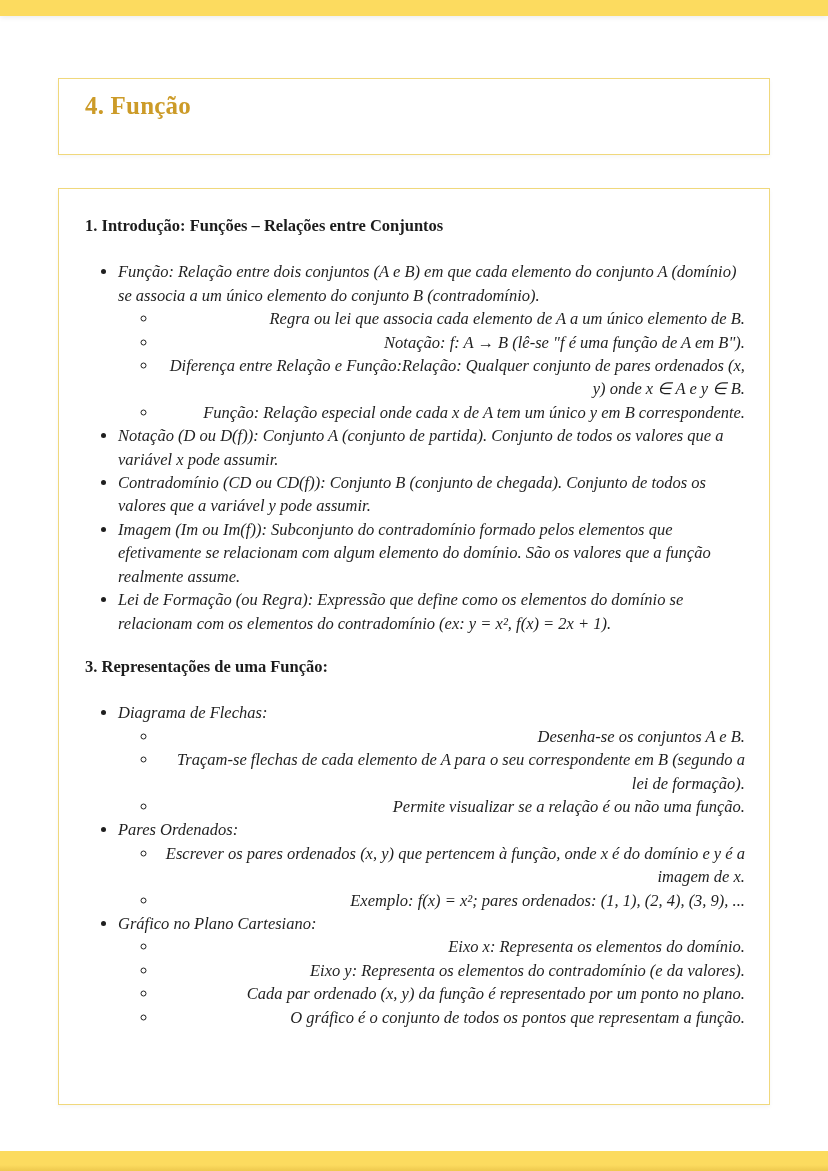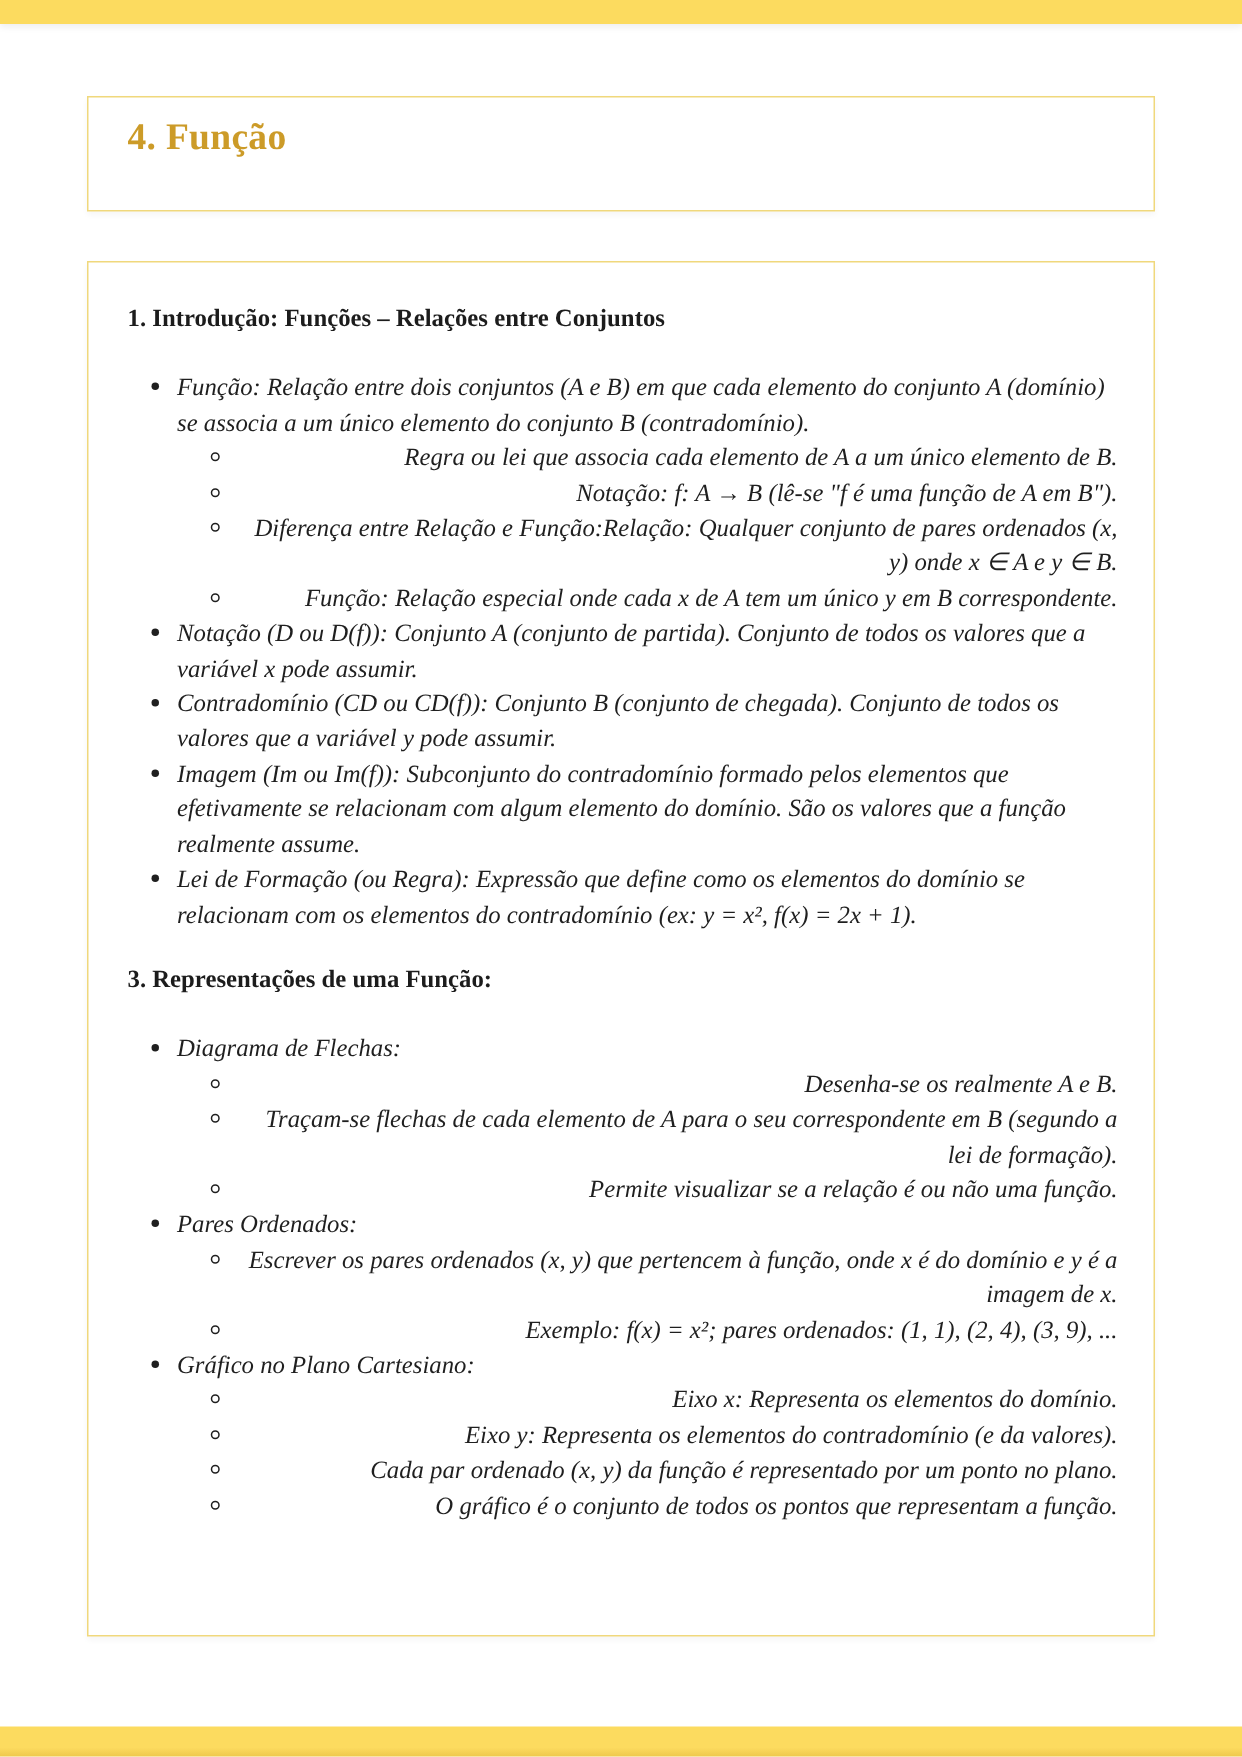--- a/index.html
+++ b/index.html
@@ -16,25 +16,25 @@
     font-family:"Liberation Serif", serif;
   }
   .accent-bar{position:absolute;left:0;right:0;}
   .accent-bar.top{top:0;height:16px;background:var(--accent);box-shadow:0 2px 5px rgba(0,0,0,0.07);}
   .accent-bar.bottom{bottom:0;height:20px;background:linear-gradient(to bottom,var(--accent) 0%,var(--accent) 70%,var(--accent-dark) 100%);}
   .card{
     position:absolute;left:58px;width:712px;box-sizing:border-box;
     background:#ffffff;border:1px solid var(--border);
     box-shadow:0 2px 4px rgba(0,0,0,0.04);
   }
-  .title-card{top:64px;height:77px;padding:12px 26px 0 26px;}
+  .title-card{top:78px;height:77px;padding:12px 26px 0 26px;}
   .page-title{margin:0;font-size:25px;line-height:29px;font-weight:700;color:var(--gold);letter-spacing:0.2px;}
   .page-subtitle{margin:1px 0 0 0;font-size:18px;line-height:22px;color:var(--ink);}
   .notes-card{
-    top:174px;height:917px;overflow:hidden;
+    top:188px;height:917px;overflow:hidden;
     padding:25px 24px 14px 26px;
     font-size:16.5px;line-height:23.4px;
   }
   .section-heading{margin:20px 0 23px 0;font-size:16.5px;line-height:23.4px;font-weight:700;color:#1c1c1c;}
   .section:first-child .section-heading{margin-top:0;}
   ul{margin:0;}
   ul.lvl1{list-style:disc;padding-left:33px;}
   ul.lvl2{list-style:circle;padding-left:40px;text-align:right;}
   li{margin:0;padding:0;font-style:italic;}
   li::marker{color:var(--ink);}
@@ -66,21 +66,21 @@
           <li><span>Notação (D ou D(f)): Conjunto A (conjunto de partida). Conjunto de todos os valores que a variável x pode assumir.</span></li>
           <li><span>Contradomínio (CD ou CD(f)): Conjunto B (conjunto de chegada). Conjunto de todos os valores que a variável y pode assumir.</span></li>
           <li><span>Imagem (Im ou Im(f)): Subconjunto do contradomínio formado pelos elementos que efetivamente se relacionam com algum elemento do domínio. São os valores que a função realmente assume.</span></li>
           <li><span>Lei de Formação (ou Regra): Expressão que define como os elementos do domínio se relacionam com os elementos do contradomínio (ex: y = x², f(x) = 2x + 1).</span></li>
         </ul>
       </div>
       <div class="section">
         <h2 class="section-heading">3. Representações de uma Função:</h2>
         <ul class="lvl1">
           <li><span>Diagrama de Flechas:</span><ul class="lvl2">
-              <li><span>Desenha-se os realmente A e B.</span></li>
+              <li><span>Desenha-se os conjuntos A e B.</span></li>
               <li><span>Traçam-se flechas de cada elemento de A para o seu correspondente em B (segundo a lei de formação).</span></li>
               <li><span>Permite visualizar se a relação é ou não uma função.</span></li>
             </ul></li>
           <li><span>Pares Ordenados:</span><ul class="lvl2">
               <li><span>Escrever os pares ordenados (x, y) que pertencem à função, onde x é do domínio e y é a imagem de x.</span></li>
               <li><span>Exemplo: f(x) = x²; pares ordenados: (1, 1), (2, 4), (3, 9), ...</span></li>
             </ul></li>
           <li><span>Gráfico no Plano Cartesiano:</span><ul class="lvl2">
               <li><span>Eixo x: Representa os elementos do domínio.</span></li>
               <li><span>Eixo y: Representa os elementos do contradomínio (e da valores).</span></li>

